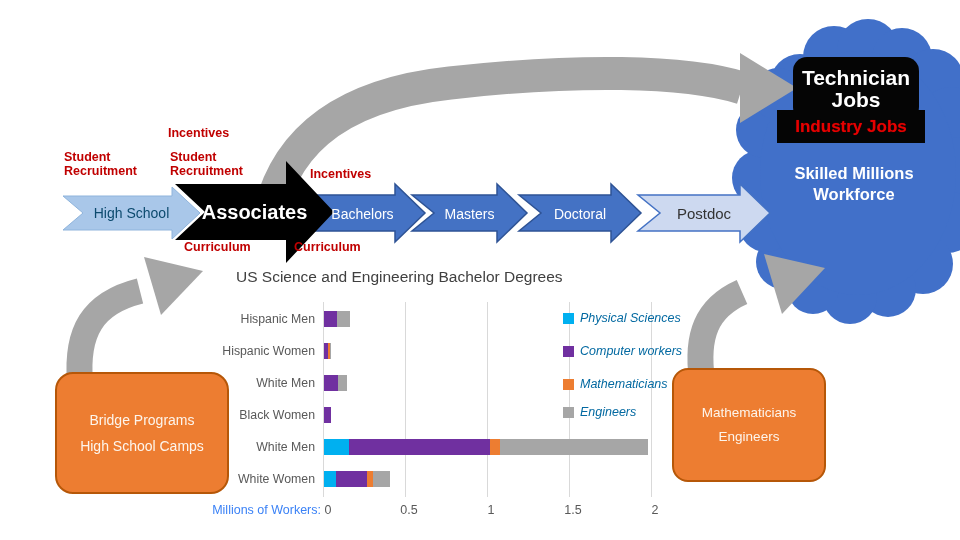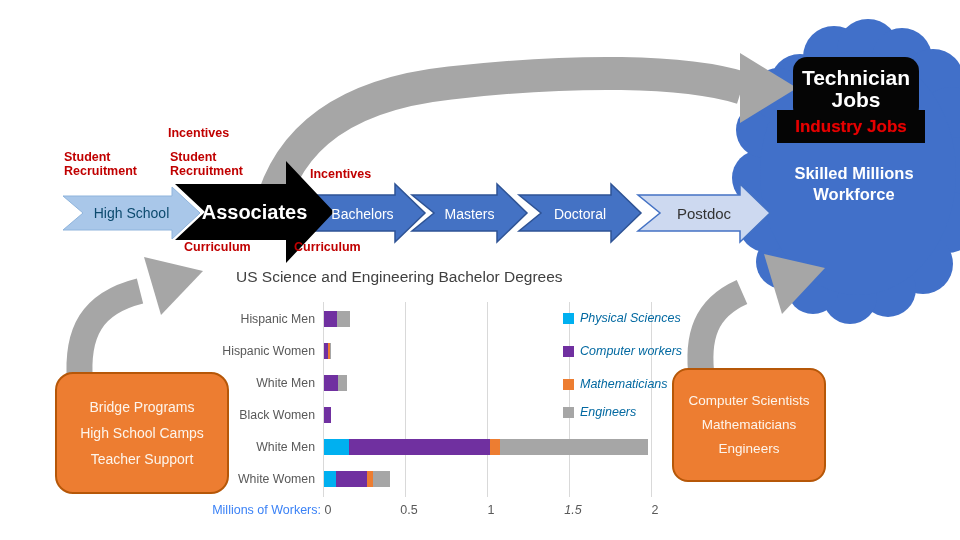--- a/index.html
+++ b/index.html
@@ -114,39 +114,37 @@
   <span>Technician Jobs</span>
 </div>
 <div class="industry-box">
   <span>Industry Jobs</span>
 </div>
 <div class="workforce">Skilled Millions Workforce</div>
 
 <div class="orange-box left">
   <div>Bridge Programs</div>
   <div>High School Camps</div>
-  <div>Teacher Support</div>
 </div>
 <div class="orange-box right">
-  <div>Computer Scientists</div>
   <div>Mathematicians</div>
   <div>Engineers</div>
 </div>
 
 <div class="chart-title">US Science and Engineering Bachelor Degrees</div>
 <div class="axis-label">Millions of Workers:</div>
 <div id="chart-layer">
     <div class="gridline" style="left: 323px;"></div>
     <div class="tick-label" style="left: 328px;">0</div>
     <div class="gridline" style="left: 405px;"></div>
     <div class="tick-label" style="left: 409px;">0.5</div>
     <div class="gridline" style="left: 487px;"></div>
     <div class="tick-label" style="left: 491px;">1</div>
     <div class="gridline" style="left: 569px;"></div>
-    <div class="tick-label" style="left: 573px; font-style: italic;">1.5</div>
+    <div class="tick-label" style="left: 573px;">1.5</div>
     <div class="gridline" style="left: 651px;"></div>
     <div class="tick-label" style="left: 655px;">2</div>
     <div class="cat-label" style="top: 311px;">Hispanic Men</div>
     <div class="bar-row" style="top: 311px;"><div class="bar-seg" style="width: 13px; background: rgb(112, 48, 160);"></div><div class="bar-seg" style="width: 13px; background: rgb(166, 166, 166);"></div></div>
     <div class="cat-label" style="top: 343px;">Hispanic Women</div>
     <div class="bar-row" style="top: 343px;"><div class="bar-seg" style="width: 4px; background: rgb(112, 48, 160);"></div><div class="bar-seg" style="width: 2px; background: rgb(237, 125, 49);"></div><div class="bar-seg" style="width: 1px; background: rgb(166, 166, 166);"></div></div>
     <div class="cat-label" style="top: 375px;">White Men</div>
     <div class="bar-row" style="top: 375px;"><div class="bar-seg" style="width: 14px; background: rgb(112, 48, 160);"></div><div class="bar-seg" style="width: 9px; background: rgb(166, 166, 166);"></div></div>
     <div class="cat-label" style="top: 407px;">Black Women</div>
     <div class="bar-row" style="top: 407px;"><div class="bar-seg" style="width: 7px; background: rgb(112, 48, 160);"></div></div>

